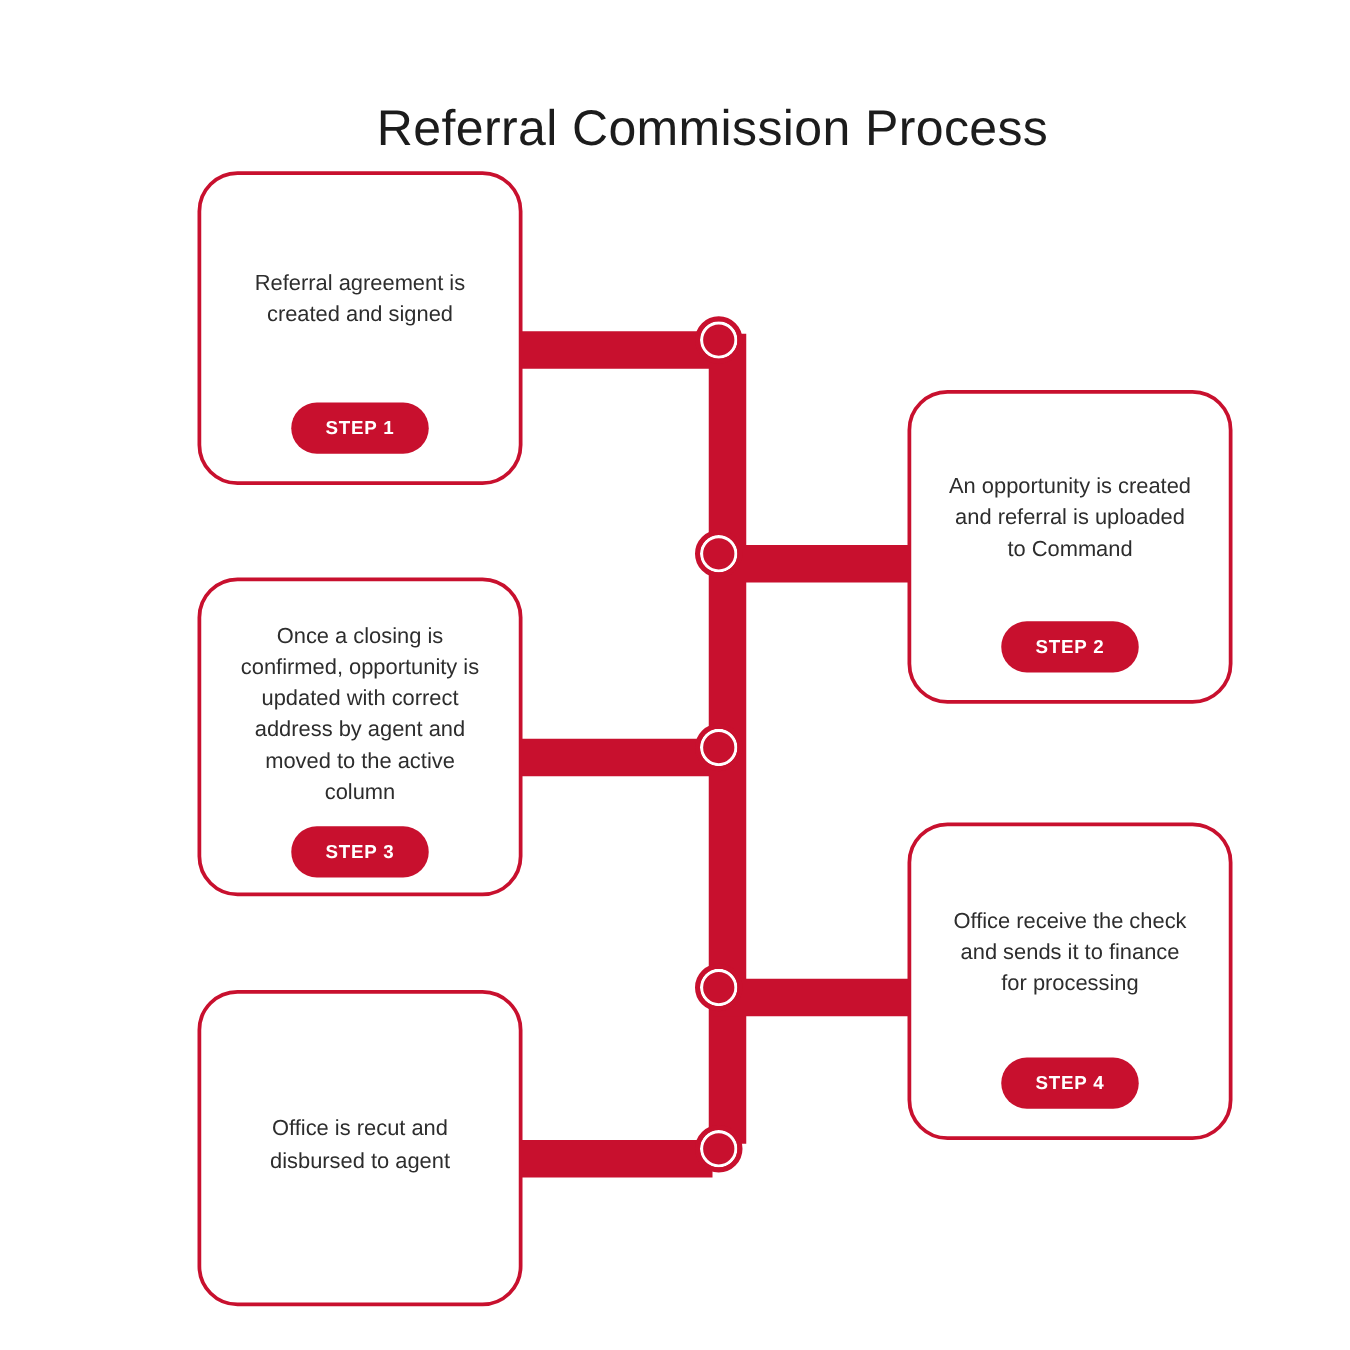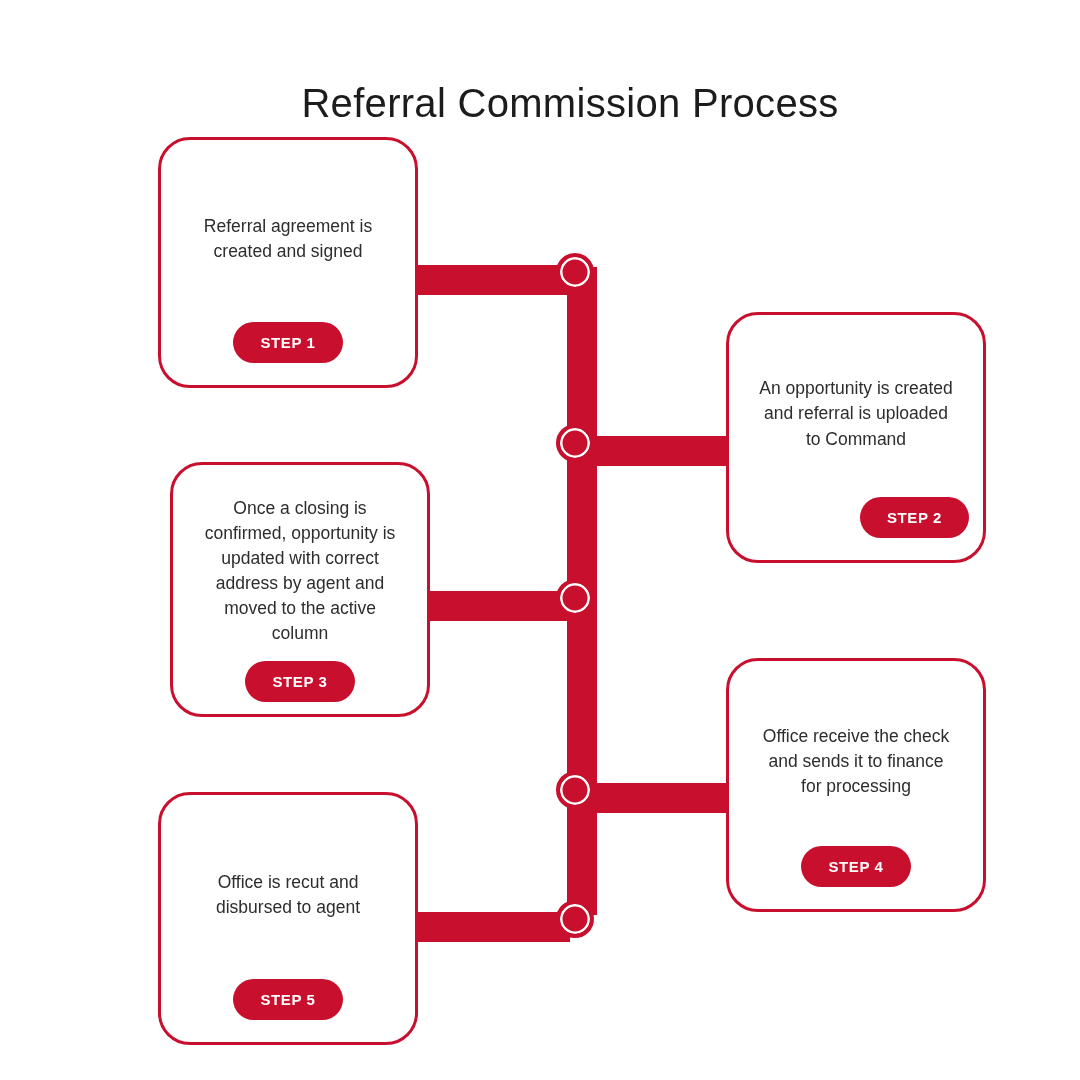--- a/index.html
+++ b/index.html
@@ -75,22 +75,22 @@
     width: 260px;
     background: #fff;
     border: 3.5px solid var(--red);
     border-radius: 32px;
     display: flex;
     flex-direction: column;
     align-items: center;
     padding: 16px 14px 22px;
   }
   .step-box.b1 { left: 128px; top: 107px;  height: 251px; }
-  .step-box.b2 { left: 696px; top: 282px;  height: 251px; align-items: flex-end; }
-  .step-box.b3 { left: 140px; top: 432px;  height: 255px; }
+  .step-box.b2 { left: 696px; top: 282px;  height: 251px; }
+  .step-box.b3 { left: 128px; top: 432px;  height: 255px; }
   .step-box.b4 { left: 696px; top: 628px;  height: 254px; }
   .step-box.b5 { left: 128px; top: 762px;  height: 253px; }
 
   .step-desc {
     flex: 1;
     display: flex;
     align-items: center;
     justify-content: center;
     text-align: center;
     font-size: 17.5px;
@@ -146,16 +146,15 @@
     <div class="step-badge">STEP 3</div>
   </section>
 
   <section class="step-box b4">
     <div class="step-desc">Office receive the check and sends it to finance for processing</div>
     <div class="step-badge">STEP 4</div>
   </section>
 
   <section class="step-box b5">
     <div class="step-desc">Office is recut and disbursed to agent</div>
-    <div class="step-badge">STEP 5</div>
   </section>
 
 </div>
 
 </body></html>

